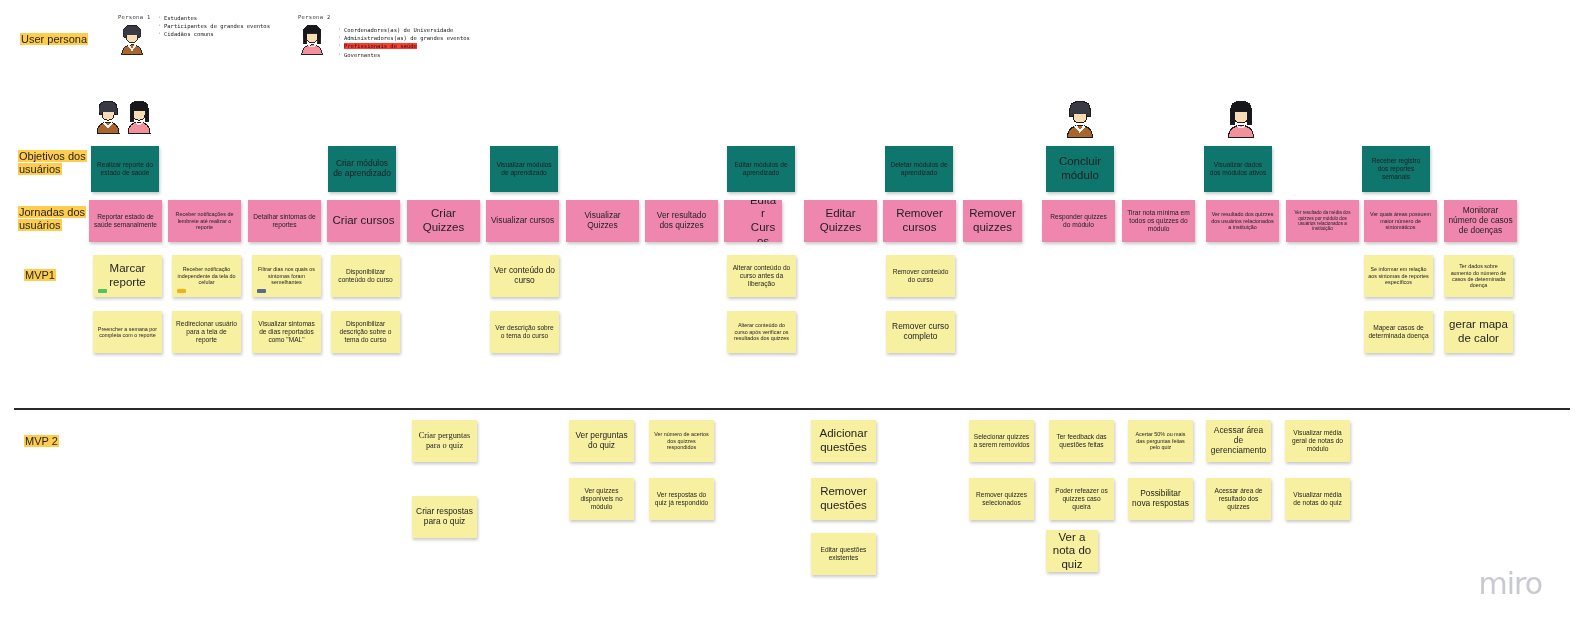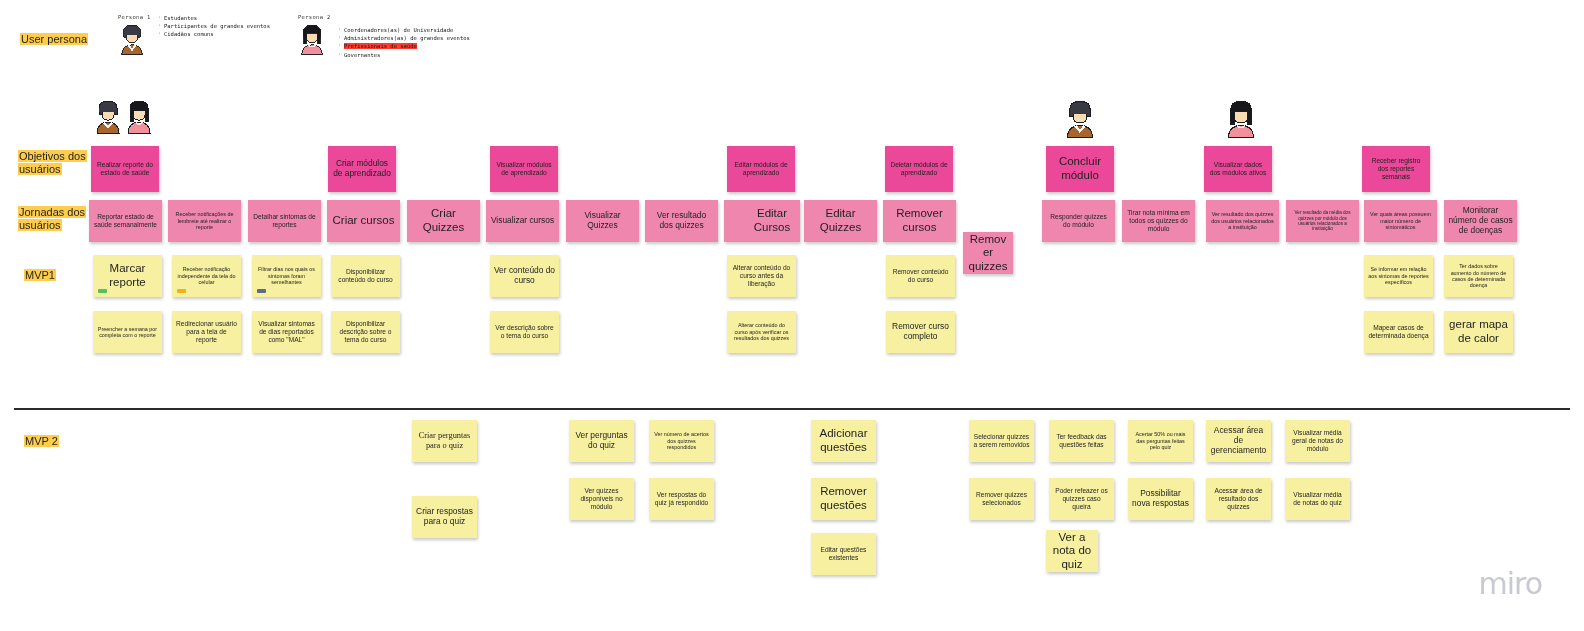--- a/index.html
+++ b/index.html
@@ -37,21 +37,21 @@
     justify-content:center;
     text-align:center;
     padding:3px 4px;
     color:#1f1f1f;
     box-shadow:1px 2px 3px rgba(0,0,0,0.22);
     line-height:1.18;
     overflow:hidden;
     word-wrap:break-word;
   }
   .note .txt{display:block;width:100%;}
-  .n-red{background:#ec4899;}
+  .n-red{background:#0f766e;}
   .n-pink{background:#ef86ad;}
   .n-yellow{background:#f7f0a0;}
 
   
   .tag{
     position:absolute;
     left:5px;bottom:4px;
     width:9px;height:4px;border-radius:1px;
   }
 
@@ -217,30 +217,30 @@
       </div>
       <div class="note n-pink" style="left: 486px; top: 200px; width: 73px; height: 42px; font-size: 8.4px;">
         <span class="txt">Visualizar cursos</span>
       </div>
       <div class="note n-pink" style="left: 566px; top: 200px; width: 73px; height: 42px; font-size: 8.4px;">
         <span class="txt">Visualizar Quizzes</span>
       </div>
       <div class="note n-pink" style="left: 645px; top: 200px; width: 73px; height: 42px; font-size: 8.4px;">
         <span class="txt">Ver resultado dos quizzes</span>
       </div>
-      <div class="note n-pink" style="left: 724px; top: 200px; width: 76px; height: 42px; font-size: 11.5px; padding-left: 24px;">
+      <div class="note n-pink" style="left: 724px; top: 200px; width: 58px; height: 42px; font-size: 11.5px; padding-left: 24px;">
         <span class="txt">Editar Cursos</span>
       </div>
       <div class="note n-pink" style="left: 804px; top: 200px; width: 73px; height: 42px; font-size: 11.5px;">
         <span class="txt">Editar Quizzes</span>
       </div>
       <div class="note n-pink" style="left: 883px; top: 200px; width: 73px; height: 42px; font-size: 11.5px;">
         <span class="txt">Remover cursos</span>
       </div>
-      <div class="note n-pink" style="left: 963px; top: 200px; width: 50px; height: 42px; font-size: 11.5px; margin-top: 32px;">
+      <div class="note n-pink" style="left: 963px; top: 200px; width: 59px; height: 42px; font-size: 11.5px;">
         <span class="txt">Remover quizzes</span>
       </div>
       <div class="note n-pink" style="left: 1042px; top: 200px; width: 73px; height: 42px; font-size: 6.6px;">
         <span class="txt">Responder quizzes do módulo</span>
       </div>
       <div class="note n-pink" style="left: 1122px; top: 200px; width: 73px; height: 42px; font-size: 6.6px;">
         <span class="txt">Tirar nota mínima em todos os quizzes do módulo</span>
       </div>
       <div class="note n-pink" style="left: 1206px; top: 200px; width: 73px; height: 42px; font-size: 5.4px;">
         <span class="txt">Ver resultado dos quizzes dos usuários relacionados a instituição</span>

